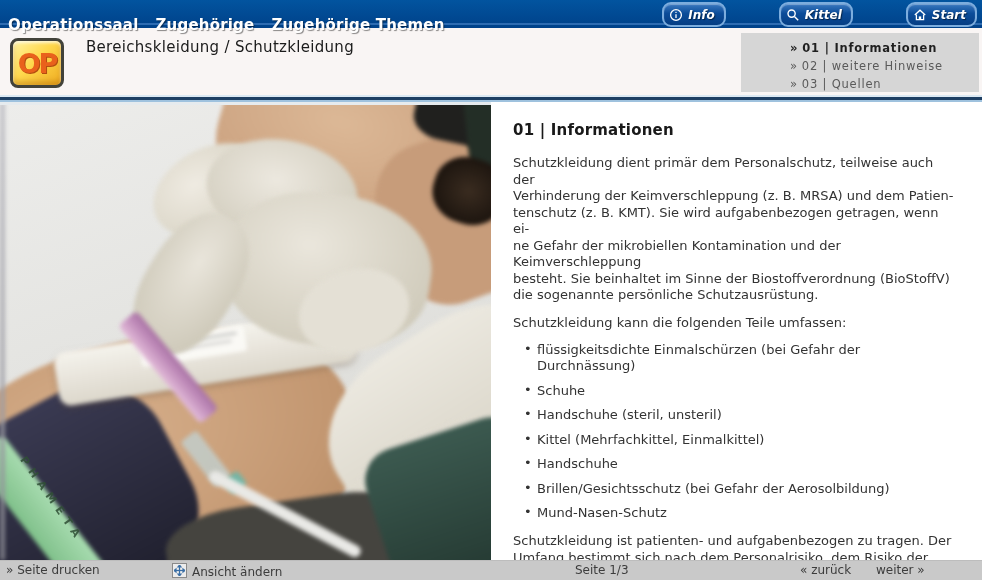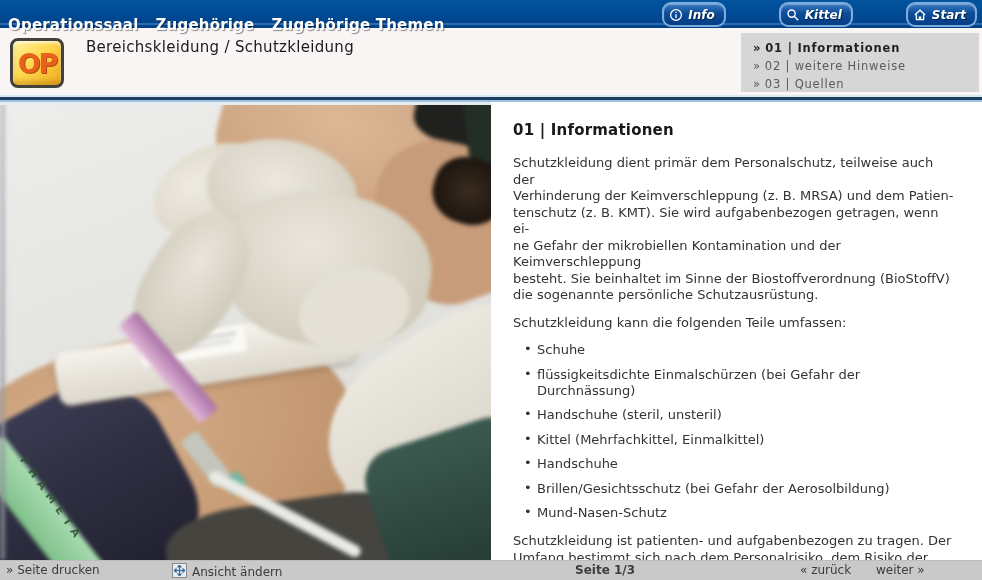--- a/index.html
+++ b/index.html
@@ -51,21 +51,21 @@
   }
   .page-title{
     position:absolute;left:86px;top:10px;font-size:15px;font-weight:normal;
     color:#1b1b1b;letter-spacing:.3px;
   }
   .pagenav{
     position:absolute;right:3px;top:5px;width:238px;height:59px;
     background:#d6d6d6;box-sizing:border-box;padding:7px 0 0 12px;
     font-size:11.5px;letter-spacing:.8px;
   }
-  .pagenav .pn-item{height:18px;line-height:16px;color:#5a5a5a;cursor:pointer;white-space:nowrap;}
+  .pagenav .pn-item{height:18px;line-height:16px;color:#5a5a5a;cursor:pointer;white-space:nowrap;margin-left:37px;}
   .pagenav .pn-item.active{font-weight:bold;color:#1f1f1f;}
   .pagenav .pn-marker{margin-right:4px;}
   .sep{height:3px;background:#1e3f63;border-top:2px solid #dce9f3;border-bottom:2px solid #9fc2de;}
   
   .main{display:flex;height:458px;}
   .photo{
     width:491px;height:458px;position:relative;overflow:hidden;
     background:linear-gradient(160deg,#ededeb 0%,#e4e4e1 45%,#d7d6d1 100%);
   }
   .photo .ph{position:absolute;filter:blur(2px);}
@@ -189,22 +189,22 @@
   <div class="content">
     <h1>01 | Informationen</h1>
     <p>Schutzkleidung dient primär dem Personalschutz, teilweise auch der
 Verhinderung der Keimverschleppung (z. B. MRSA) und dem Patien-
 tenschutz (z. B. KMT). Sie wird aufgabenbezogen getragen, wenn ei-
 ne Gefahr der mikrobiellen Kontamination und der Keimverschleppung
 besteht. Sie beinhaltet im Sinne der Biostoffverordnung (BioStoffV)
 die sogenannte persönliche Schutzausrüstung.</p>
     <p>Schutzkleidung kann die folgenden Teile umfassen:</p>
     <ul>
+        <li>flüssigkeitsdichte Einmalschürzen (bei Gefahr der Durchnässung)</li>
         <li>Schuhe</li>
-        <li>flüssigkeitsdichte Einmalschürzen (bei Gefahr der Durchnässung)</li>
         <li>Handschuhe (steril, unsteril)</li>
         <li>Kittel (Mehrfachkittel, Einmalkittel)</li>
         <li>Handschuhe</li>
         <li>Brillen/Gesichtsschutz (bei Gefahr der Aerosolbildung)</li>
         <li>Mund-Nasen-Schutz</li>
       </ul>
     <p>Schutzkleidung ist patienten- und aufgabenbezogen zu tragen. Der
 Umfang bestimmt sich nach dem Personalrisiko, dem Risiko der Keim-
 verschleppung und dem Infektionsrisiko der Patientinnen und Patien-
 ten.</p>
@@ -218,16 +218,16 @@
       <svg width="11" height="11" viewBox="0 0 11 11" stroke="#3a6ea5" stroke-width="1.2" fill="#3a6ea5">
         <line x1="5.5" y1="1.5" x2="5.5" y2="9.5"></line>
           <line x1="1.5" y1="5.5" x2="9.5" y2="5.5"></line>
         <path d="M5.5 0 L7 2 H4 Z"></path>
           <path d="M5.5 11 L4 9 H7 Z"></path>
           <path d="M0 5.5 L2 4 V7 Z"></path>
           <path d="M11 5.5 L9 7 V4 Z"></path>
       </svg>
     </span><span>Ansicht ändern</span>
   </span>
-  <span class="bb static" style="left:575px;font-weight:bold;">Seite 1/3</span>
+  <span class="bb static" style="left:575px;">Seite 1/3</span>
   <span class="bb" style="left:800px;">« zurück</span>
   <span class="bb" style="left:876px;">weiter »</span>
 </div>
 
 </body></html>

